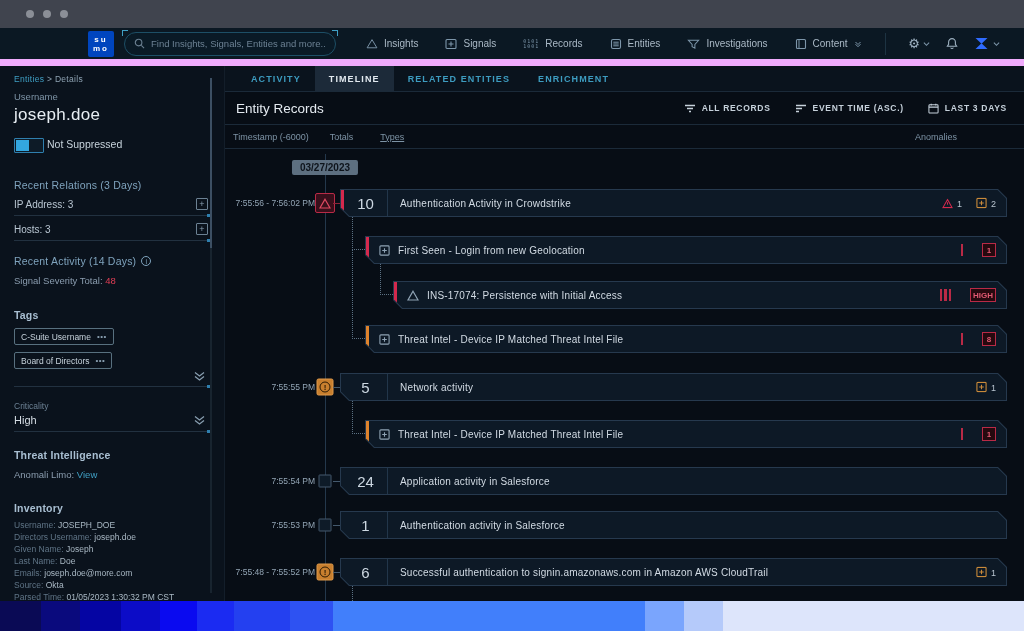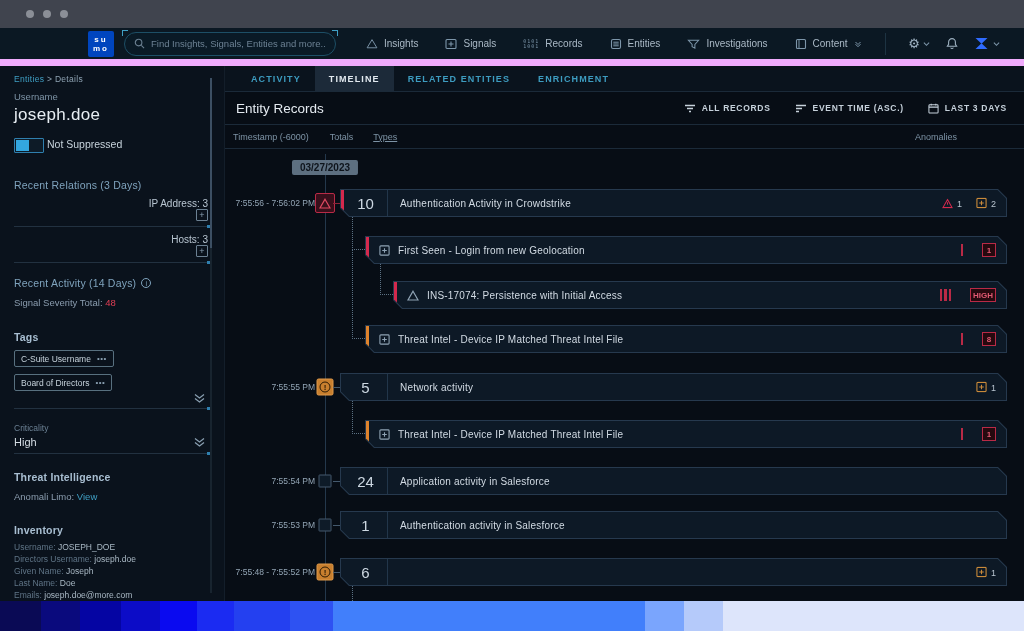--- a/index.html
+++ b/index.html
@@ -36,21 +36,21 @@
   .crumb .cur, .crumb .sep { color:#8fa3b3; }
   .ent-label { margin-top:7px; font-size:9.5px; color:#7d93a5; }
   .ent-name { margin-top:3px; font-size:17px; color:#e8eef3; letter-spacing:.3px; }
   .toggle-row { margin-top:13px; display:flex; align-items:flex-start; gap:3px; }
   .toggle { width:30px; height:15px; border:1px solid #2f7fae; background:#0d1b27; position:relative; cursor:pointer; border-radius:1px; }
   .toggle .knob { position:absolute; left:1px; top:1px; width:13px; height:11px; background:#33a7e0; }
   .toggle-label { font-size:10.5px; color:#c7d3dc; }
   .sec-head { font-size:10.5px; color:#7fa3bd; letter-spacing:.2px; display:flex; align-items:center; gap:5px; }
   .sec-head.light { color:#a9bfd2; font-weight:bold; }
   .info-i { width:10px; height:10px; border:1px solid #7fa3bd; border-radius:50%; font-size:7px; display:inline-flex; align-items:center; justify-content:center; color:#7fa3bd; }
-  .rel-row { display:flex; align-items:flex-end; justify-content:space-between; padding:7px 0 5px; border-bottom:1px solid #223140; position:relative;flex-direction:column; }
+  .rel-row { display:flex; align-items:center; justify-content:space-between; padding:7px 0 5px; border-bottom:1px solid #223140; position:relative; }
   .rel-row::after { content:''; position:absolute; right:-2px; bottom:-2px; width:3px; height:3px; background:#2f7fae; }
   .rel-label { font-size:10px; color:#b9c6d2; }
   .plusbox { width:12px; height:12px; border:1px solid #6c8193; color:#8aa0b2; font-size:9px; line-height:10px; text-align:center; cursor:pointer; border-radius:1px; }
   .sev-line { margin-top:8px; font-size:9.5px; color:#8b9daf; }
   .sev-line b { color:#e23e55; font-weight:normal; }
   .chip { display:inline-flex; align-items:center; gap:6px; border:1px solid #58707f; padding:2.5px 6px; border-radius:2px; font-size:8.5px; color:#c7d3dc; margin-top:7px; cursor:pointer; }
   .chip .dots { color:#8aa0b2; letter-spacing:.5px; font-size:8px; }
   .expander { display:flex; justify-content:flex-end; padding:2px 2px 4px 0; border-bottom:1px solid #223140; position:relative; cursor:pointer; }
   .expander::after { content:''; position:absolute; right:-2px; bottom:-2px; width:3px; height:3px; background:#2f7fae; }
   .crit-label { margin-top:14px; font-size:8.5px; color:#6b8093; }
@@ -68,21 +68,21 @@
   
   .main { position:absolute; left:225px; top:66px; width:799px; height:535px; }
   .tabs { height:26px; display:flex; align-items:stretch; padding-left:12px; border-bottom:1px solid #1b2a39; background:#0a131d; }
   .tab { display:flex; align-items:center; padding:0 14px; font-size:9px; font-weight:bold; letter-spacing:1.1px; color:#3d9cc0; cursor:pointer; }
   .tab.active { background:#1c2a39; color:#e2e9ef; }
   .rec-header { height:33px; display:flex; align-items:center; border-bottom:1px solid #1b2a39; padding:0 17px 0 11px; }
   .rec-title { font-size:13.5px; color:#e4eaf0; }
   .rec-controls { margin-left:auto; display:flex; gap:24px; }
   .ctrl { display:flex; align-items:center; gap:6px; font-size:8.5px; font-weight:bold; letter-spacing:.7px; color:#c6d1db; cursor:pointer; }
   .cols { height:24px; display:flex; align-items:center; border-bottom:1px solid #1b2a39; font-size:9px; color:#7d93a5; }
-  .col-ts { margin-left:8px; } .col-totals { margin-left:21px; } .col-types { margin-left:20px;text-decoration:underline; }
+  .col-ts { margin-left:8px; } .col-totals { margin-left:21px; } .col-types { margin-left:27px;text-decoration:underline; }
   .col-anoms { margin-left:auto; margin-right:67px; }
 
   .timeline { position:absolute; left:0; top:84px; width:799px; height:451px; }
   .spine { position:absolute; left:100px; top:4px; bottom:0; width:1px; background:#24384c; }
   .datechip { position:absolute; left:100px; top:10px; transform:translateX(-50%); background:#5d6f80; color:#0e141b; font-size:10px; font-weight:bold; padding:2px 8px; border-radius:2px; }
 
   .trow { position:absolute; left:0; width:100%; height:28px; }
   .t-time { position:absolute; left:0; width:90px; top:50%; transform:translateY(-50%); text-align:right; font-size:8.5px; color:#93a5b5; white-space:nowrap; }
   .t-node { position:absolute; left:100px; top:50%; transform:translate(-50%,-50%); display:flex; align-items:center; justify-content:center; cursor:pointer; }
   .node-alert { width:20px; height:20px; background:#380f1b; border:1px solid #b92a46; border-radius:2px; }
@@ -530,20 +530,21 @@
 
       <div class="trow" style="top:408px">
         <span class="t-time">7:55:48 - 7:55:52 PM</span>
         <span class="t-node node-warn">
             <span class="warn-circ">!</span>
           </span>
         <span class="t-link"></span>
         <div class="t-card lvl0">
             <div class="t-card-in">
           <span class="t-count">6</span>
+          <span class="t-title">Successful authentication to signin.amazonaws.com in Amazon AWS CloudTrail</span>
           <span class="t-badges">
             <span class="bcount orange">
                   <svg width="11" height="11" viewBox="0 0 12 12">
                     <rect x="1" y="1" width="10" height="10" rx="1" fill="none" stroke="currentColor" stroke-width="1.2"></rect>
                     <path d="M6 3.5v5M3.5 6h5" stroke="currentColor" stroke-width="1.2"></path>
                   </svg>
                   <span>1</span>
                 </span>
           </span>
         </div>

